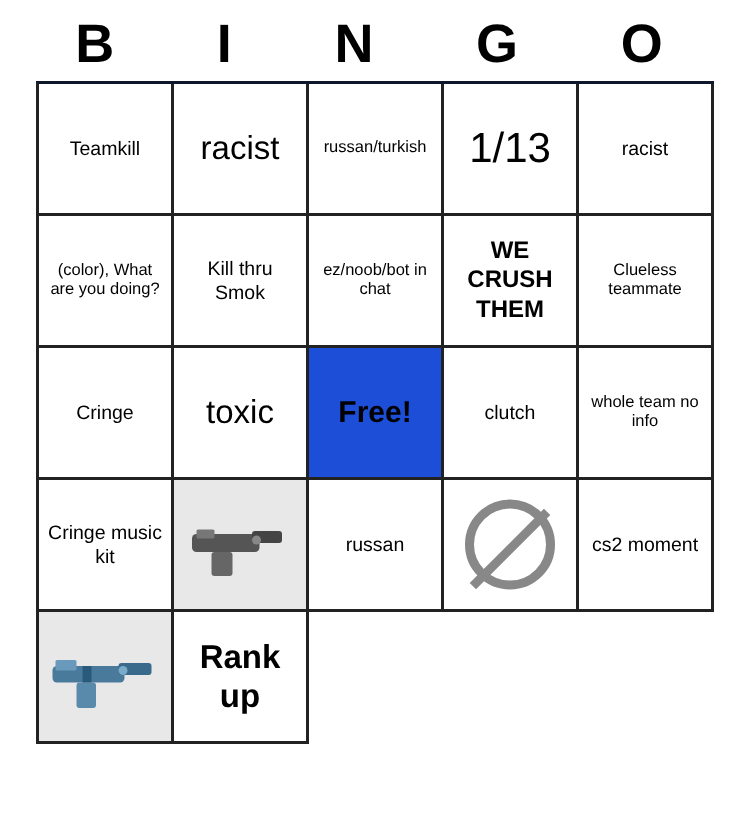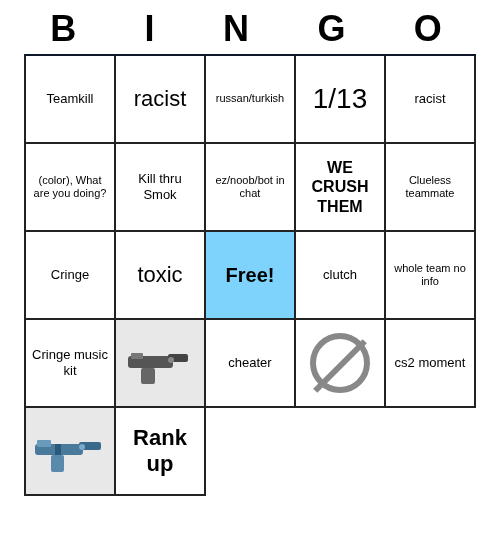--- a/index.html
+++ b/index.html
@@ -48,21 +48,21 @@
     .cell-medium {
       font-size: 16px;
       font-weight: bold;
     }
     .cell-small {
       font-size: 11px;
     }
     .free-cell {
       font-size: 20px;
       font-weight: bold;
-      background: #7dd3fc;
+      background: #1d4ed8;
     }
     
     .gun-cell {
       background: #e8e8e8;
     }
     
     .no-symbol {
       width: 60px;
       height: 60px;
       border-radius: 50%;
@@ -149,21 +149,21 @@
 
     <svg width="75" height="55" viewBox="0 0 75 55">
       <rect x="5" y="20" width="45" height="12" rx="3" fill="#555"></rect>
       <rect x="45" y="18" width="20" height="8" rx="2" fill="#444"></rect>
       <rect x="18" y="32" width="14" height="16" rx="2" fill="#666"></rect>
       <rect x="8" y="17" width="12" height="6" rx="1" fill="#777"></rect>
       <circle cx="48" cy="24" r="3" fill="#888"></circle>
     </svg>
   </div>
   <div class="cell">
-    <span>cheater</span>
+    <span>russan</span>
   </div>
 
   <div class="cell">
 
     <div class="no-symbol"></div>
   </div>
   <div class="cell">
     <span>cs2 moment</span>
   </div>
   <div class="cell gun-cell">

